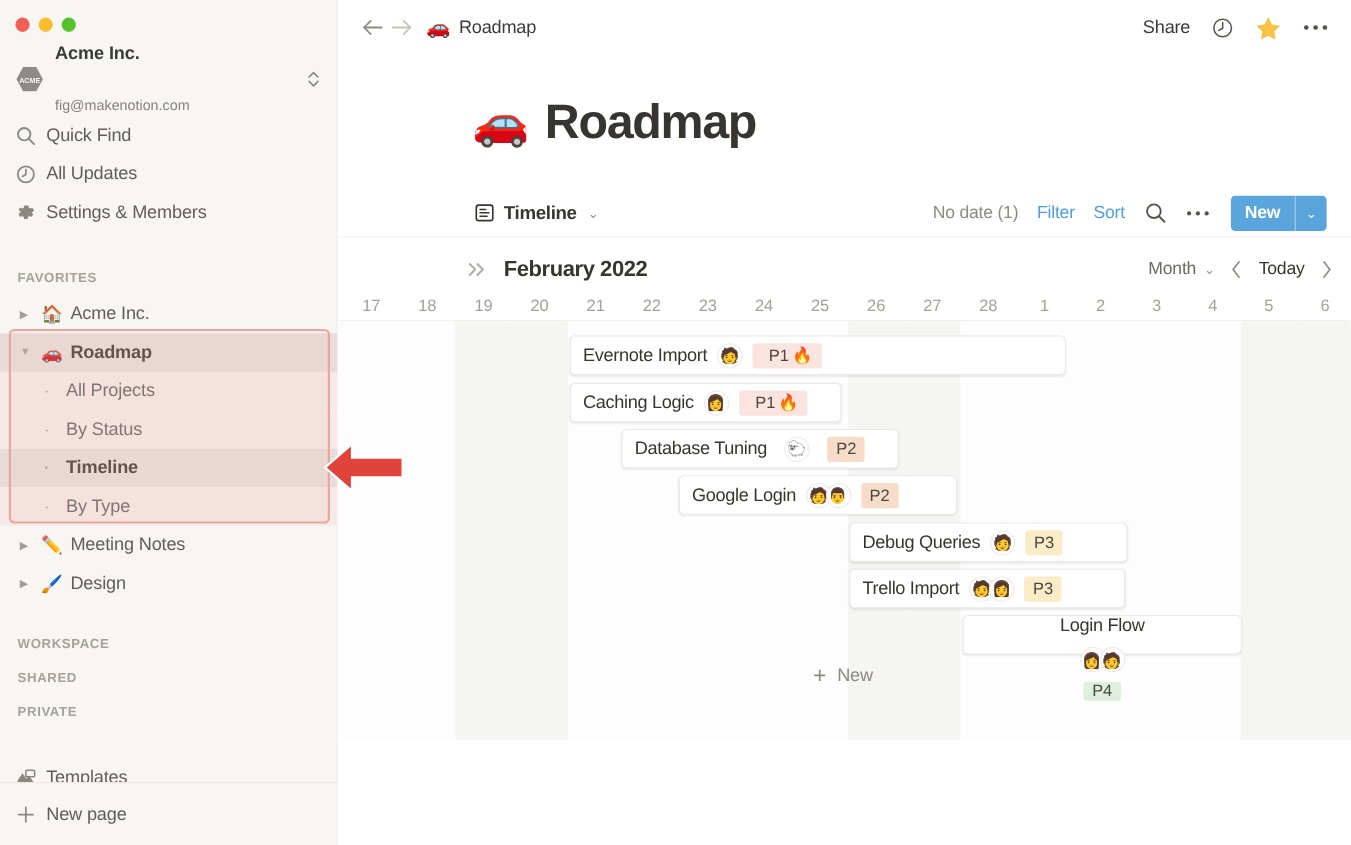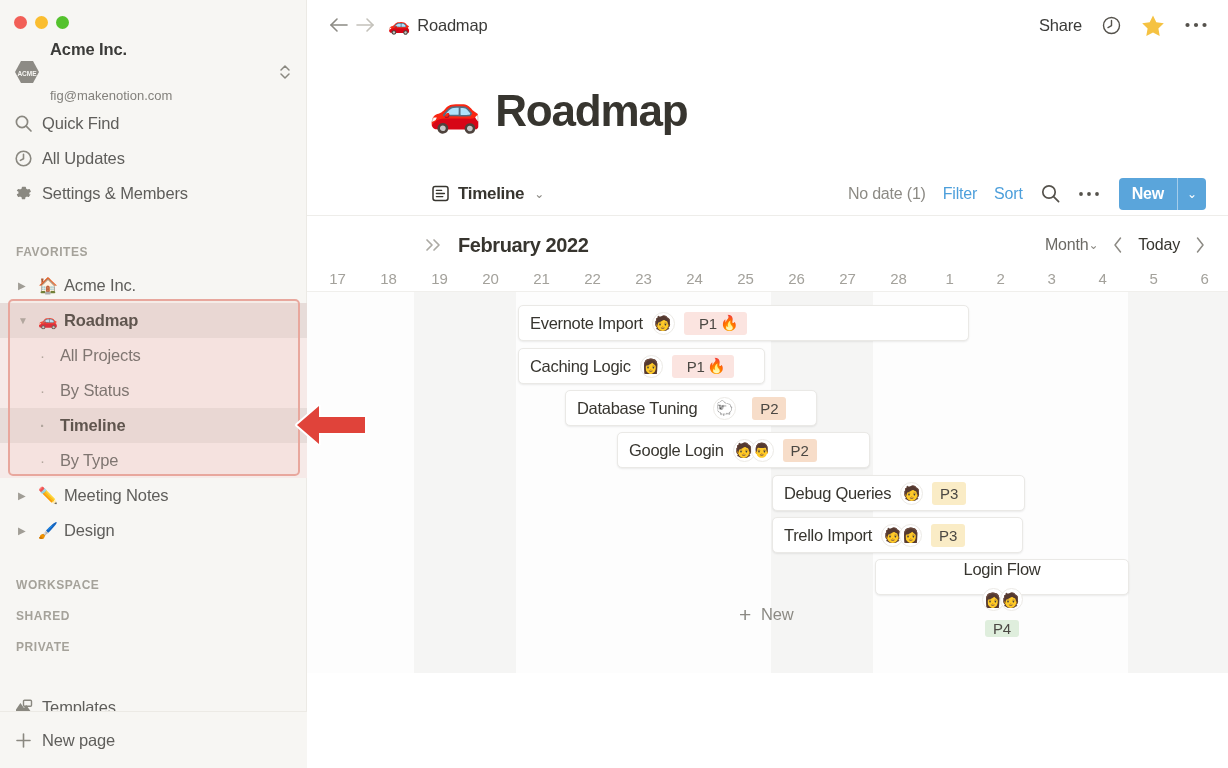--- a/index.html
+++ b/index.html
@@ -121,25 +121,25 @@
     display: flex; align-items: stretch; border-radius: 4px; overflow: hidden;
     background: #5aa5db; height: 32px; margin-left: 2px;
   }
   #new-btn .lbl { display: flex; align-items: center; padding: 0 13px; color: #fff; font-size: 16px; font-weight: bold; letter-spacing: -0.2px; }
   #new-btn .sep { width: 1px; background: rgba(255,255,255,0.45); }
   #new-btn .cv { display: flex; align-items: center; padding: 0 9px; color: #fff; font-size: 12px; }
 
   
   #tl-header {
     position: absolute; left: 0; top: 226px; width: 921px; height: 38px;
-    display: flex; align-items: center; padding-left: 117px; padding-right: 22px;
+    display: flex; align-items: center; padding-left: 117px; padding-right: 16px;
   }
   #tl-month { font-size: 20px; font-weight: bold; color: #37352f; letter-spacing: -0.4px; margin-left: 14px; }
   .tlh-right { margin-left: auto; display: flex; align-items: center; gap: 14px; }
-  .tlh-scale { font-size: 16px; color: #6b6964; letter-spacing: -0.2px; display: flex; align-items: center; gap: 0; }
+  .tlh-scale { font-size: 16px; color: #6b6964; letter-spacing: -0.2px; display: flex; align-items: center; gap: 7px; }
   .tlh-today { font-size: 16px; color: #37352f; letter-spacing: -0.2px; }
   .tlh-nav { color: #8c8a84; font-size: 17px; }
 
   
   #day-ruler {
     position: absolute; left: 0; top: 264px; width: 921px; height: 28px;
     border-bottom: 1px solid #f0efec;
   }
   .day-cell {
     position: absolute; top: 0; height: 28px; width: 51px;

